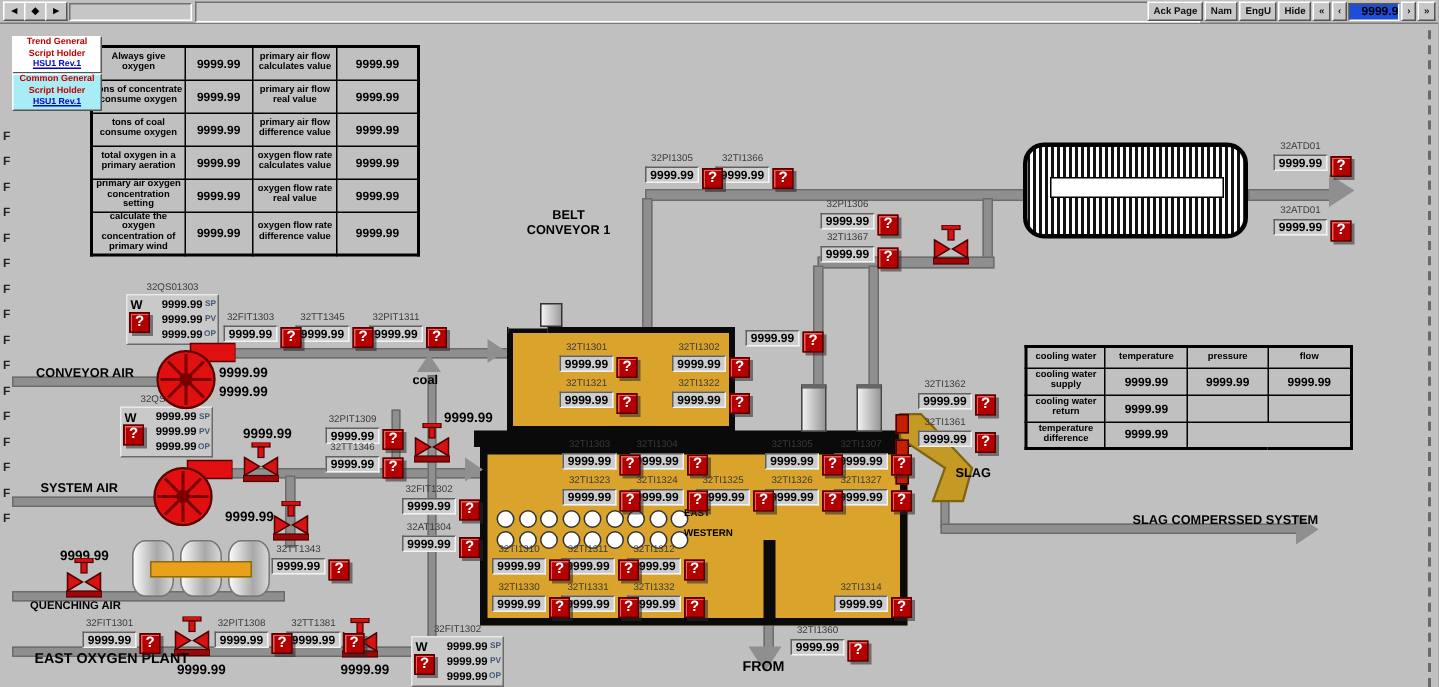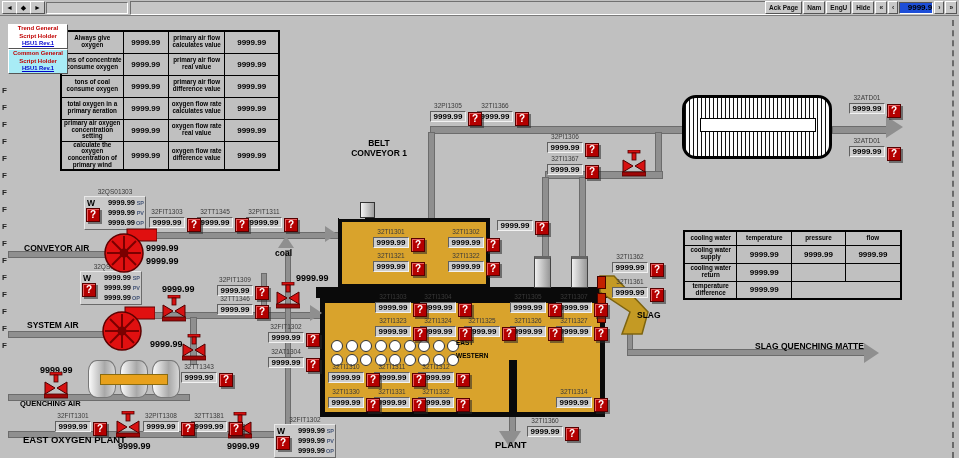--- a/index.html
+++ b/index.html
@@ -485,18 +485,18 @@
   </g>
         <circle cx="21" cy="26" r="4.5" fill="#7a0000"></circle>
       </svg></div>
     <div class="lbl" style="left: 24px; top: 243px; font-size: 8.5px;">CONVEYOR AIR</div>
     <div class="lbl" style="left: 27px; top: 320px; font-size: 8.5px;">SYSTEM AIR</div>
     <div class="lbl" style="left: 20px; top: 399px; font-size: 7.5px;">QUENCHING AIR</div>
     <div class="lbl" style="left: 23px; top: 434px; font-size: 9.5px;">EAST OXYGEN PLANT</div>
     <div class="lbl" style="left: 275px; top: 248px; font-size: 8.5px;">coal</div>
     <div class="lbl" style="left: 336px; top: 138px; font-size: 8.5px; width: 86px; text-align: center;">BELT
 CONVEYOR 1</div>
-    <div class="lbl" style="left: 495px; top: 439px; font-size: 9.5px;">PLANT</div>
+    <div class="lbl" style="left: 495px; top: 439px; font-size: 9.5px;">FROM</div>
     <div class="lbl" style="left: 637px; top: 310px; font-size: 8.5px;">SLAG</div>
-    <div class="lbl" style="left: 755px; top: 341px; font-size: 8.5px;">SLAG QUENCHING MATTE</div>
+    <div class="lbl" style="left: 755px; top: 341px; font-size: 8.5px;">SLAG COMPERSSED SYSTEM</div>
     <div class="lbl" style="left: 456px; top: 339px; font-size: 6.5px;">EAST</div>
     <div class="lbl" style="left: 456px; top: 352px; font-size: 6.5px;">WESTERN</div>
   </div>
 
 </body></html>

